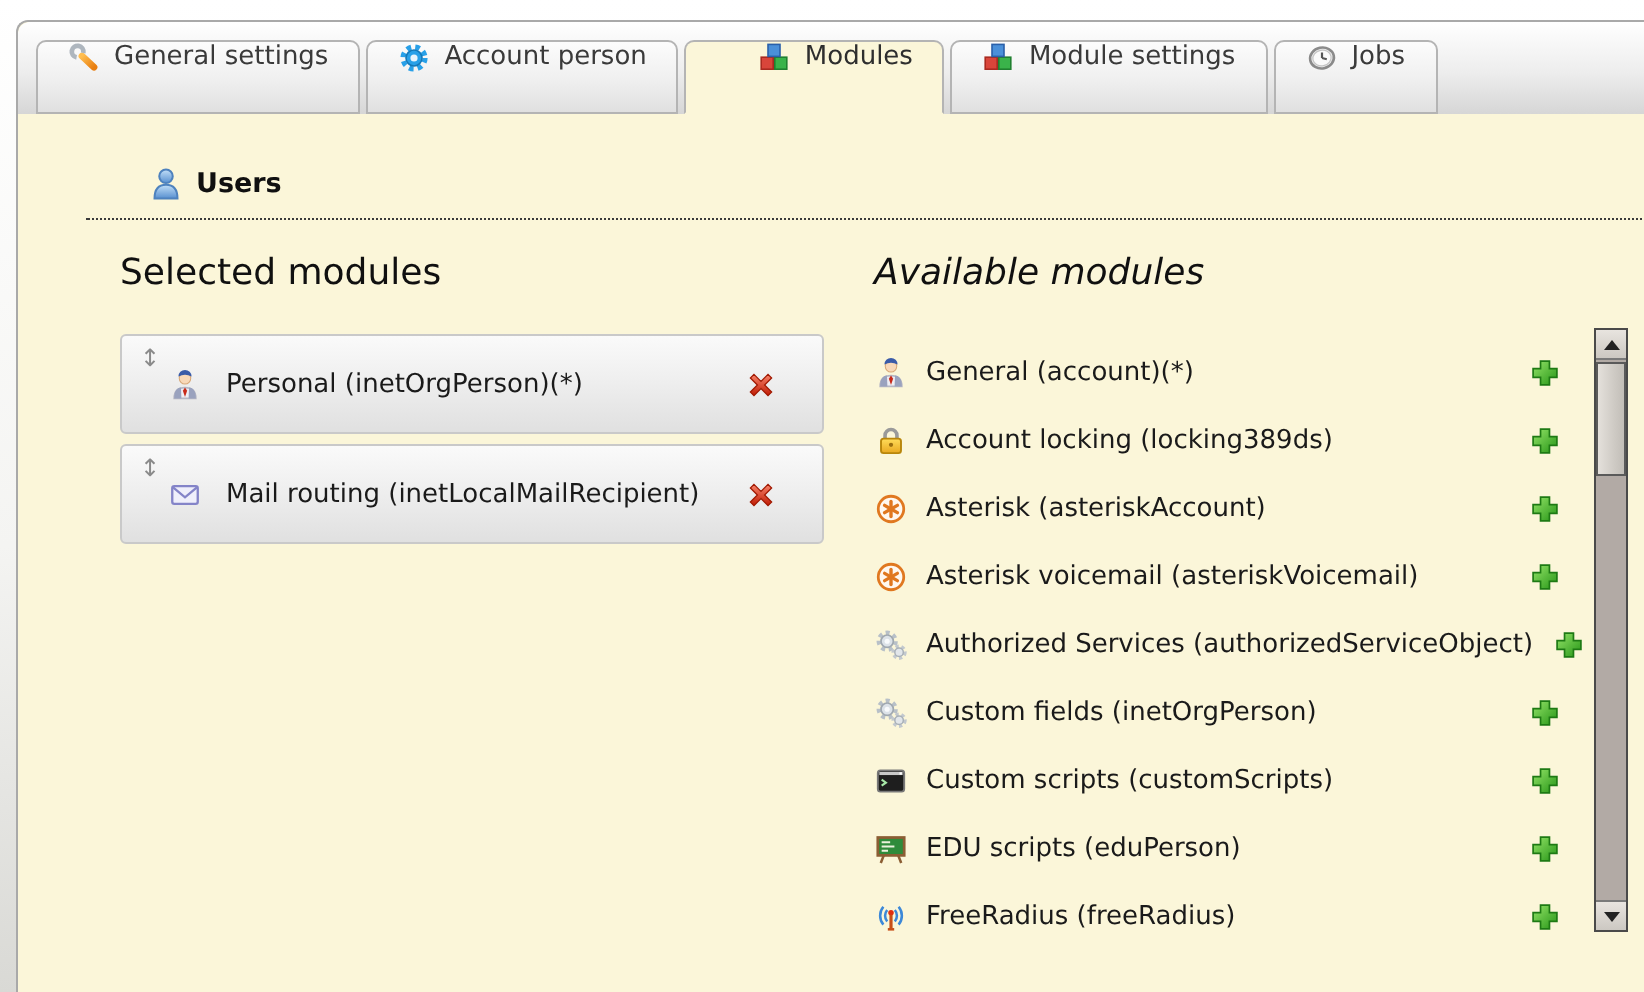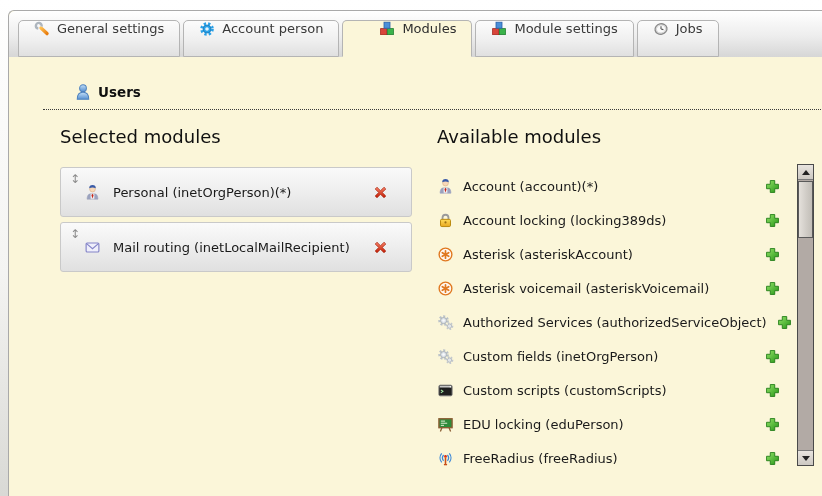--- a/index.html
+++ b/index.html
@@ -56,21 +56,21 @@
   }
   .drag-handle {
     align-self:flex-start; padding-top:5px; width:14px;
     color:#8A8A8A; font-size:12px; line-height:12px; cursor:grab;
   }
   .sel-card .micon { width:17px; height:17px; margin-right:12px; }
   .sel-card .mname { color:#1A1A1A; }
   .del-btn { margin-left:auto; margin-right:22px; width:17px; height:17px; cursor:pointer; }
   
   .col-right { position:absolute; left:396px; top:69px; width:344px; }
-  .col-right .col-label { display:block; margin-bottom:22px; }
+  .col-right .col-label { display:block; margin-bottom:22px;font-style:italic; }
   .avail-row { height:34px; display:flex; align-items:center; gap:9px; }
   .avail-row .micon { width:17px; height:17px; flex:0 0 17px; }
   .avail-row .mname { color:#1A1A1A; white-space:nowrap; }
   .add-btn { margin-left:auto; width:17px; height:17px; cursor:pointer; }
   
   .scrollbar {
     position:absolute; left:756px; top:107px; width:17px; height:302px;
     border:1px solid #4A4A4A; background:#B2AAA5;
   }
   .sb-btn {
@@ -236,21 +236,21 @@
         <span class="micon">
           <svg width="17" height="17" viewBox="0 0 16 16">
             <path d="M2.9,14.3 C2.9,10.2 5,9.2 8,9.2 C11,9.2 13.1,10.2 13.1,14.3 Z" fill="#EEEEF4" stroke="#B8B8C4" stroke-width="0.8"></path>
             <path d="M2.9,14.3 C2.9,10.2 4.6,9.3 6.1,9.2 L6.3,14.3 Z" fill="#9AA2BE"></path>
             <path d="M13.1,14.3 C13.1,10.2 11.4,9.3 9.9,9.2 L9.7,14.3 Z" fill="#9AA2BE"></path>
             <circle cx="8" cy="4.8" r="2.7" fill="#F8D8B8" stroke="#D8A878" stroke-width="0.5"></circle>
             <path d="M4.9,4 a3.1,3.1 0 0 1 6.2,0 Q8,2.4 4.9,4 Z" fill="#3A5BA8"></path>
             <path d="M8,9.2 l1,1.5 -1,3 -1,-3 Z" fill="#C82818"></path>
           </svg>
         </span>
-        <span class="mname">Account (account)(*)</span>
+        <span class="mname">General (account)(*)</span>
         <span class="add-btn">
           <svg width="17" height="17" viewBox="0 0 16 16">
               <path d="M5.9,2.4 h4.2 v3.5 h3.5 v4.2 h-3.5 v3.5 h-4.2 v-3.5 H2.4 v-4.2 h3.5 Z" fill="url(#gGreen)" stroke="#1E7A14" stroke-width="0.8"></path>
             </svg>
         </span>
       </div>
 
       <div class="avail-row">
         <span class="micon">
           <svg width="17" height="17" viewBox="0 0 16 16">
@@ -359,21 +359,21 @@
       </div>
 
       <div class="avail-row">
         <span class="micon">
           <svg width="17" height="17" viewBox="0 0 16 16">
             <rect x="1.8" y="2.6" width="12.4" height="8.4" fill="#2E8B3A" stroke="#8B5E34" stroke-width="1.3"></rect>
             <path d="M3.6,4.8 h4 M3.6,6.8 h6 M3.6,8.8 h3" stroke="#EAF2DC" stroke-width="0.9"></path>
             <path d="M4.6,11 L3.2,14.6 M11.4,11 L12.8,14.6" stroke="#8B5E34" stroke-width="1.2"></path>
           </svg>
         </span>
-        <span class="mname">EDU locking (eduPerson)</span>
+        <span class="mname">EDU scripts (eduPerson)</span>
         <span class="add-btn">
           <svg width="17" height="17" viewBox="0 0 16 16">
               <path d="M5.9,2.4 h4.2 v3.5 h3.5 v4.2 h-3.5 v3.5 h-4.2 v-3.5 H2.4 v-4.2 h3.5 Z" fill="url(#gGreen)" stroke="#1E7A14" stroke-width="0.8"></path>
             </svg>
         </span>
       </div>
 
       <div class="avail-row">
         <span class="micon">
           <svg width="17" height="17" viewBox="0 0 16 16">

